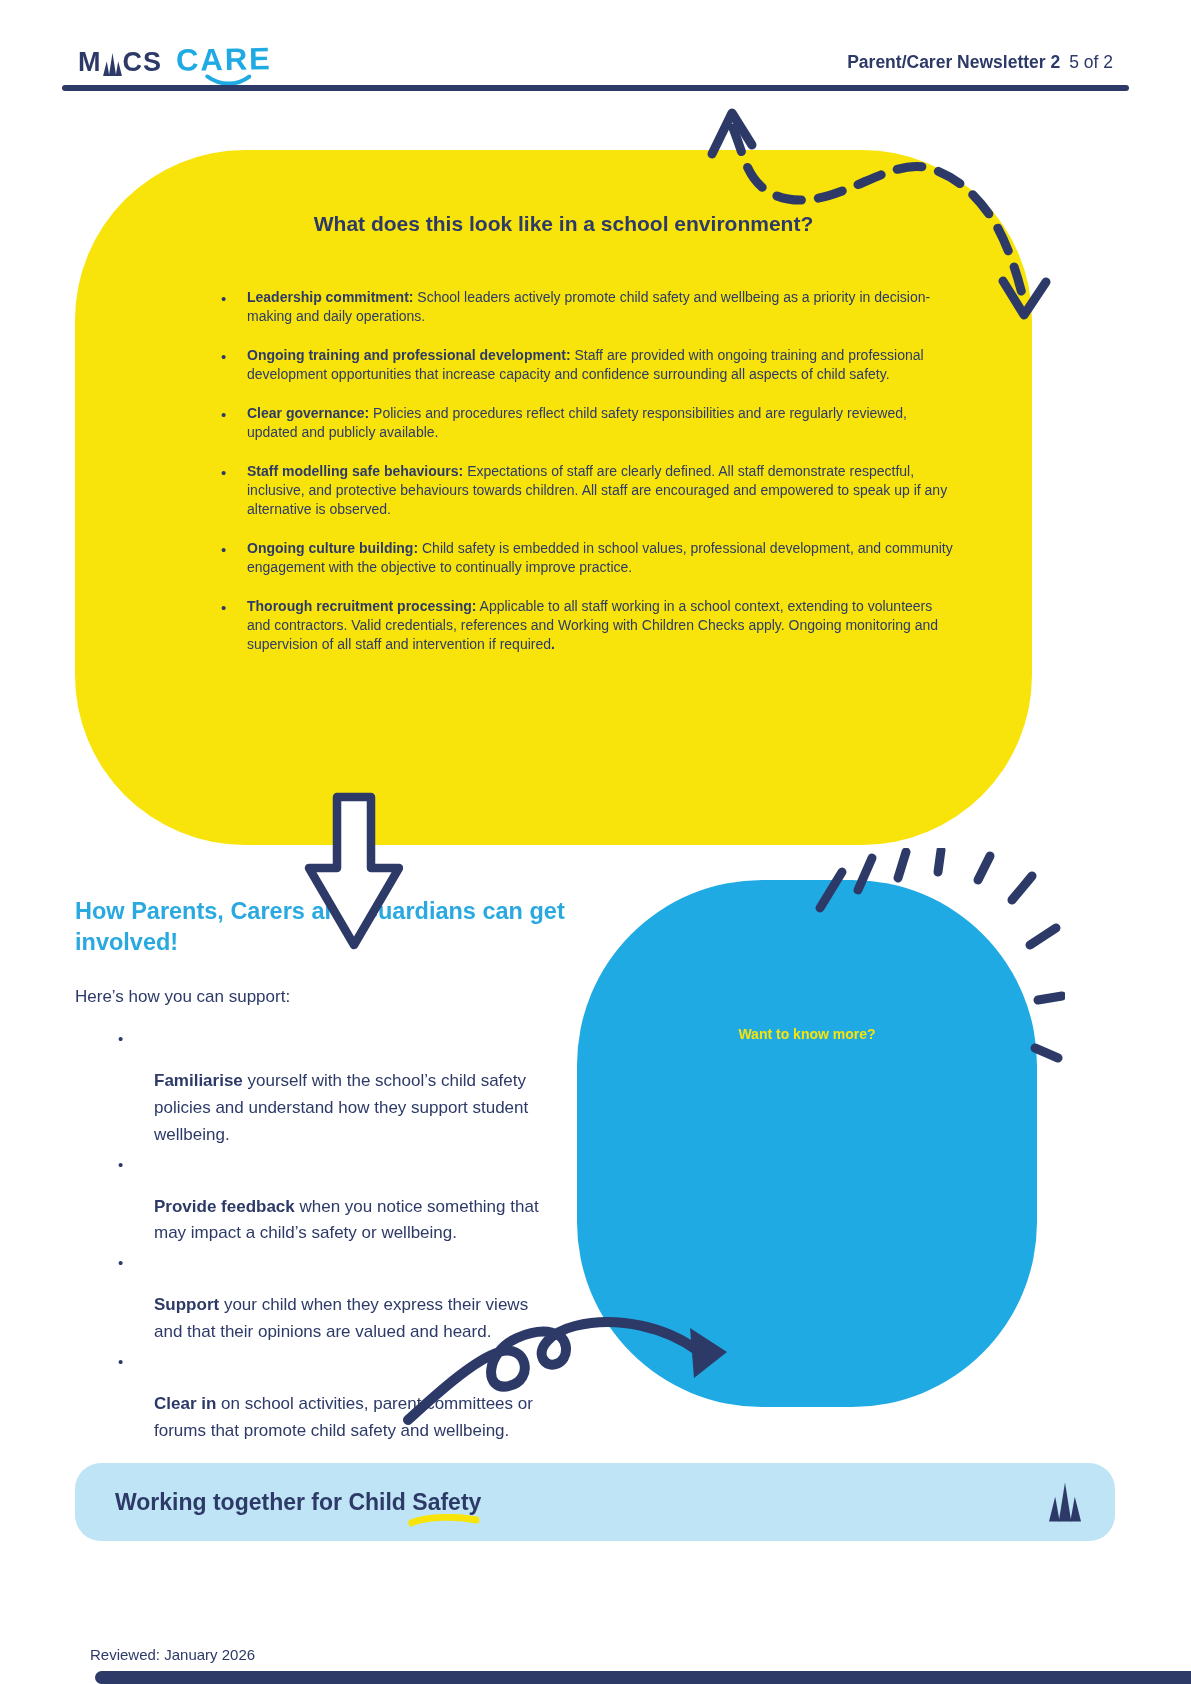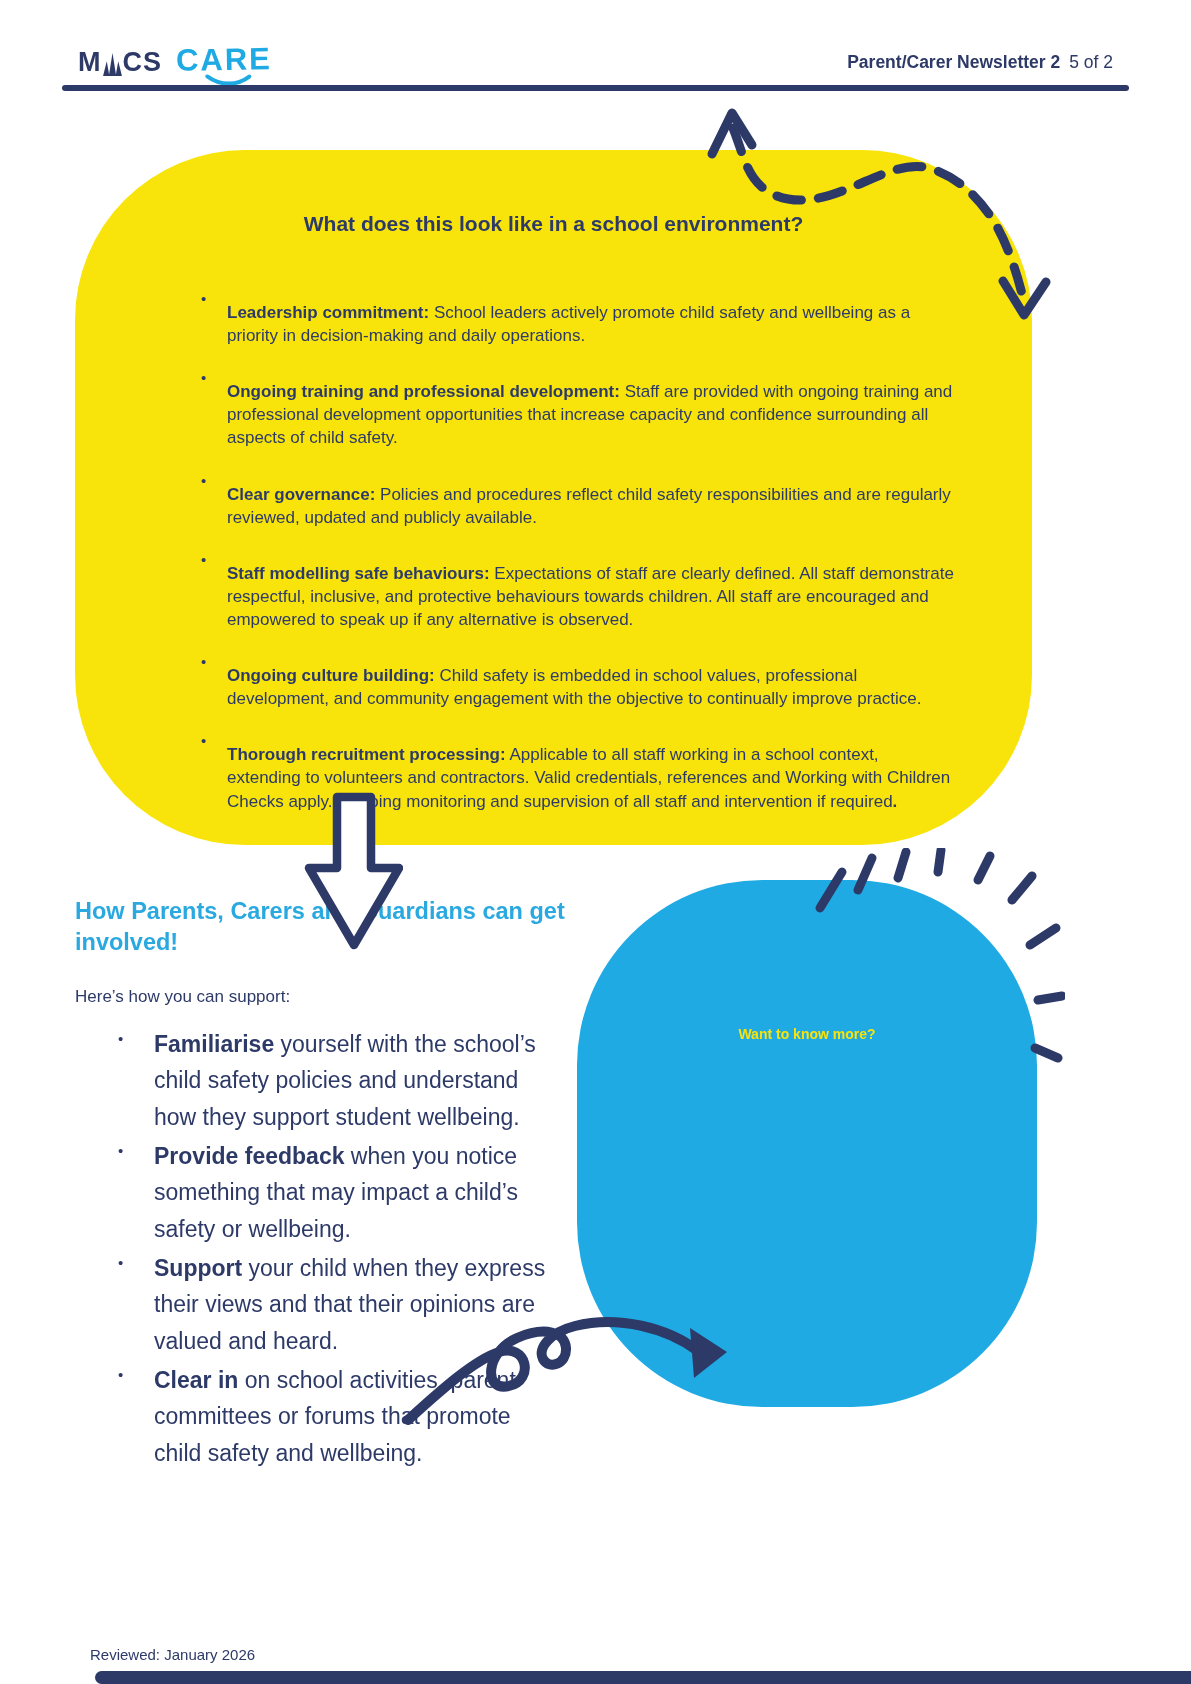--- a/index.html
+++ b/index.html
@@ -16,39 +16,39 @@
   .macs-word{display:flex;align-items:flex-end;font-weight:800;font-size:27px;letter-spacing:1px;color:var(--navy);}
   .macs-word svg{margin:0 1px 2px 1px;}
   .care-word{position:relative;font-weight:800;font-size:31px;letter-spacing:2px;color:var(--bright-blue);transform:rotate(-1deg);}
   .care-smile{position:absolute;left:26px;bottom:-10px;}
   .header-right{position:absolute;top:52px;right:78px;font-size:17.5px;color:var(--navy);white-space:nowrap;}
   .header-right b{font-weight:700;}
   .header-right .pages{margin-left:9px;font-weight:400;}
   .header-rule{position:absolute;left:62px;right:62px;top:85px;height:6px;background:var(--navy);border-radius:3px;}
 
   
-  .yellow-blob{position:absolute;left:75px;top:150px;width:957px;height:695px;background:var(--yellow);border-radius:170px;}
+  .yellow-blob{position:absolute;left:75px;top:150px;width:957px;height:695px;background:var(--yellow);border-radius:170px;padding-left:20px;}
   .yellow-title{padding-top:62px;text-align:center;font-size:21px;font-weight:700;color:var(--navy);}
   .ylist{margin:52px 78px 0 126px;}
   .ybullet{display:flex;margin-bottom:20px;}
   .ybullet .marker{width:26px;flex:0 0 26px;font-size:15px;line-height:1.45;color:var(--navy);}
-  .ybullet p{flex:1;font-size:17px;line-height:1.36;color:var(--navy);margin-top:13px;}
+  .ybullet p{flex:1;font-size:14px;line-height:1.36;color:var(--navy);}
   .ybullet b{font-weight:700;}
 
   
   .abs{position:absolute;}
   svg{display:block;}
 
   
   .involve-heading{position:absolute;left:75px;top:896px;width:492px;font-size:23.5px;font-weight:700;line-height:1.32;color:var(--heading-blue);}
   .support-intro{position:absolute;left:75px;top:987px;font-size:17px;color:var(--navy);}
   .support-list{position:absolute;left:118px;top:1026px;width:436px;}
   .sbullet{display:flex;margin-bottom:3px;}
   .sbullet .marker{width:36px;flex:0 0 36px;font-size:15px;line-height:1.7;color:var(--navy);}
-  .sbullet p{flex:1;font-size:23px;line-height:1.58;color:var(--navy);}
+  .sbullet p{flex:1;font-size:17px;line-height:1.58;color:var(--navy);margin-top:42px;}
   .sbullet b{font-weight:700;}
 
   
   .blue-blob{position:absolute;left:577px;top:880px;width:460px;height:527px;background:var(--bright-blue);border-radius:185px;}
   .blue-title{padding-top:146px;text-align:center;font-size:14px;font-weight:700;color:var(--yellow);}
   .blue-blob p{margin:62px 72px 0 54px;font-size:17px;line-height:1.55;color:#ffffff;}
   .blue-blob p.second{margin-top:21px;}
   .blue-blob a{color:var(--link-yellow);text-decoration:underline;cursor:pointer;}
   .blue-blob p b{color:#ffffff;font-weight:700;}
 
@@ -165,17 +165,27 @@
       <line x1="243" y1="152" x2="267" y2="148"></line>
       <line x1="240" y1="200" x2="263" y2="210"></line>
     </g>
   </svg>
 
   <svg class="abs" style="left:393px;top:1248px;z-index:4;" width="345" height="180" viewBox="0 0 345 180">
     <path d="M 15 172 C 50 140, 82 112, 106 104 C 134 95, 142 132, 116 138 C 90 144, 92 104, 124 90 C 152 78, 172 84, 173 100 C 174 116, 156 122, 150 111 C 144 100, 158 84, 182 78 C 225 67, 275 80, 305 103" fill="none" stroke="#2d3a68" stroke-width="10" stroke-linecap="round"></path>
     <polygon points="334,104 297,80 301,130" fill="#2d3a68"></polygon>
   </svg>
 
+  <div class="footer-banner">
+    <div class="banner-text"><span>Working together for Child </span><span class="banner-highlight"><span>Safety</span><svg class="banner-swoosh" viewBox="0 0 100 13" preserveAspectRatio="none">
+            <path d="M4 9 C 30 2, 68 2, 96 6" fill="none" stroke="#f8e40b" stroke-width="7" stroke-linecap="round"></path>
+          </svg></span></div>
+    <svg class="footer-emblem" width="32" height="42" viewBox="0 0 36 44">
+      <polygon points="18,0 25,44 11,44" fill="#2d3a68"></polygon>
+      <polygon points="7,16 12,44 0,44" fill="#2d3a68"></polygon>
+      <polygon points="29,16 36,44 24,44" fill="#2d3a68"></polygon>
+    </svg>
+  </div>
 
   <p class="reviewed">Reviewed: January 2026</p>
   <div class="bottom-bar"></div>
 
 </div>
 
 </body></html>

